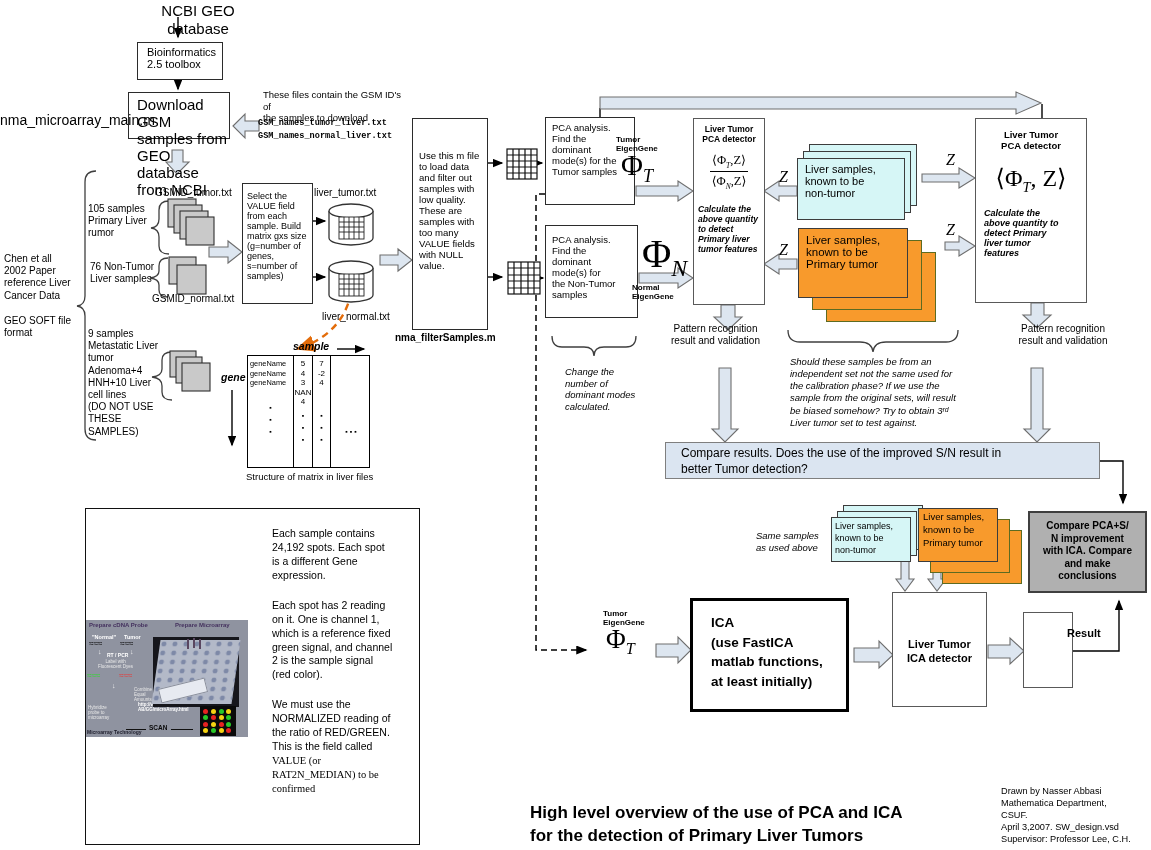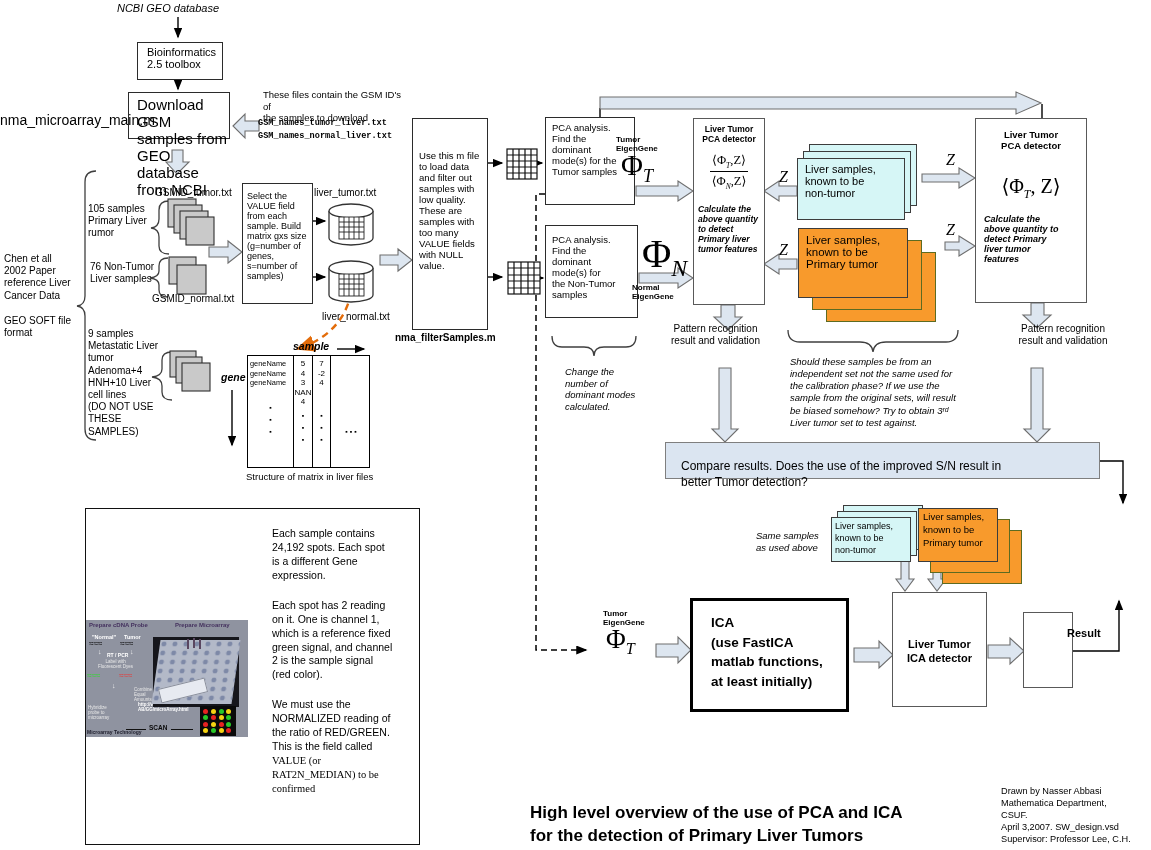--- a/index.html
+++ b/index.html
@@ -150,21 +150,21 @@
           <rect x="177" y="265" width="29" height="29"></rect>
       </g>
       <g>
         <rect x="170" y="351" width="26" height="26"></rect>
           <rect x="176" y="357" width="26" height="26"></rect>
         <rect x="182" y="363" width="28" height="28"></rect>
       </g>
     </g>
   </svg>
 
-  <div class="lbl ctr" style="left:113px;top:2px;width:110px;font-size:11px;font-style:italic;">NCBI GEO database</div>
+  <div class="lbl ctr" style="left:143px;top:2px;width:110px;font-size:15px;">NCBI GEO database</div>
 
   <div class="box pre" style="left:137px;top:42px;width:86px;height:38px;font-size:11px;padding:3px 0 0 9px;">Bioinformatics
 2.5 toolbox</div>
 
   <div class="box pre" style="left:128px;top:92px;width:102px;height:47px;font-size:15px;padding:3px 0 0 8px;">Download GSM
 samples from
 GEO database
 from NCBI</div>
 
   <div class="lbl" style="left:0px;top:112px;width:118px;font-size:14px;text-align:right;">nma_microarray_main.m</div>
@@ -322,42 +322,47 @@
 Primary tumor</div>
 
   <div class="lbl ser ital" style="left:779px;top:167px;font-size:16px;">Z</div>
   <div class="lbl ser ital" style="left:779px;top:240px;font-size:16px;">Z</div>
   <div class="lbl ser ital" style="left:946px;top:150px;font-size:16px;">Z</div>
   <div class="lbl ser ital" style="left:946px;top:220px;font-size:16px;">Z</div>
 
   <div class="thinbox" style="left:975px;top:118px;width:112px;height:185px;">
     <div class="pre bold ctr" style="font-size:9.5px;margin-top:10px;">Liver Tumor
 PCA detector</div>
-    <div class="ser ctr" style="font-size:20px;margin-top:23px;">
+    <div class="ser ctr" style="font-size:24px;margin-top:13px;">
       <span>⟨Φ</span><sub class="s">T</sub><span>, Z⟩</span>
     </div>
     <div class="pre bold ital" style="font-size:9px;margin:12px 0 0 8px;">Calculate the
 above quantity to
 detect Primary
 liver tumor
 features</div>
   </div>
   <div class="lbl pre ctr" style="left:983px;top:323px;width:160px;font-size:10px;">Pattern recognition
 result and validation</div>
 
   <div class="lbl pre ital" style="left:790px;top:356px;width:215px;font-size:9.5px;line-height:1.28;">Should these samples be from an
 independent set not the same used for
 the calibration phase? If we use the
 sample from the original sets, will result
 be biased somehow? Try to obtain 3ʳᵈ
 Liver tumor set to test against.</div>
 
-  <div class="abs pre" style="left:665px;top:442px;width:435px;height:37px;background:#dbe5f1;border:1.4px solid #7f7f7f;font-size:12px;padding:16px 0 0 15px;line-height:1.3;">Compare results. Does the use of the improved S/N result in
+  <div class="abs pre" style="left:665px;top:442px;width:435px;height:37px;background:#dbe5f1;border:1.4px solid #7f7f7f;font-size:12px;padding:3px 0 0 15px;line-height:1.3;">Compare results. Does the use of the improved S/N result in
 better Tumor detection?</div>
 
+  <div class="abs pre bold ctr" style="left:1028px;top:511px;width:119px;height:82px;background:#b0b0b0;border:2px solid #3f3f3f;font-size:10px;padding-top:7px;line-height:1.25;">Compare PCA+S/
+N improvement
+with ICA. Compare
+and make
+conclusions</div>
 
   <div class="lbl pre ital" style="left:756px;top:530px;width:80px;font-size:9.5px;">Same samples
 as used above</div>
 
   <div class="card cyan" style="left:843px;top:505px;width:80px;height:45px;"></div>
   <div class="card cyan" style="left:837px;top:511px;width:80px;height:45px;"></div>
   <div class="card cyan pre" style="left:831px;top:517px;width:80px;height:45px;font-size:9px;padding:2px 0 0 3px;line-height:1.35;">Liver samples,
 known to be
 non-tumor</div>
 

